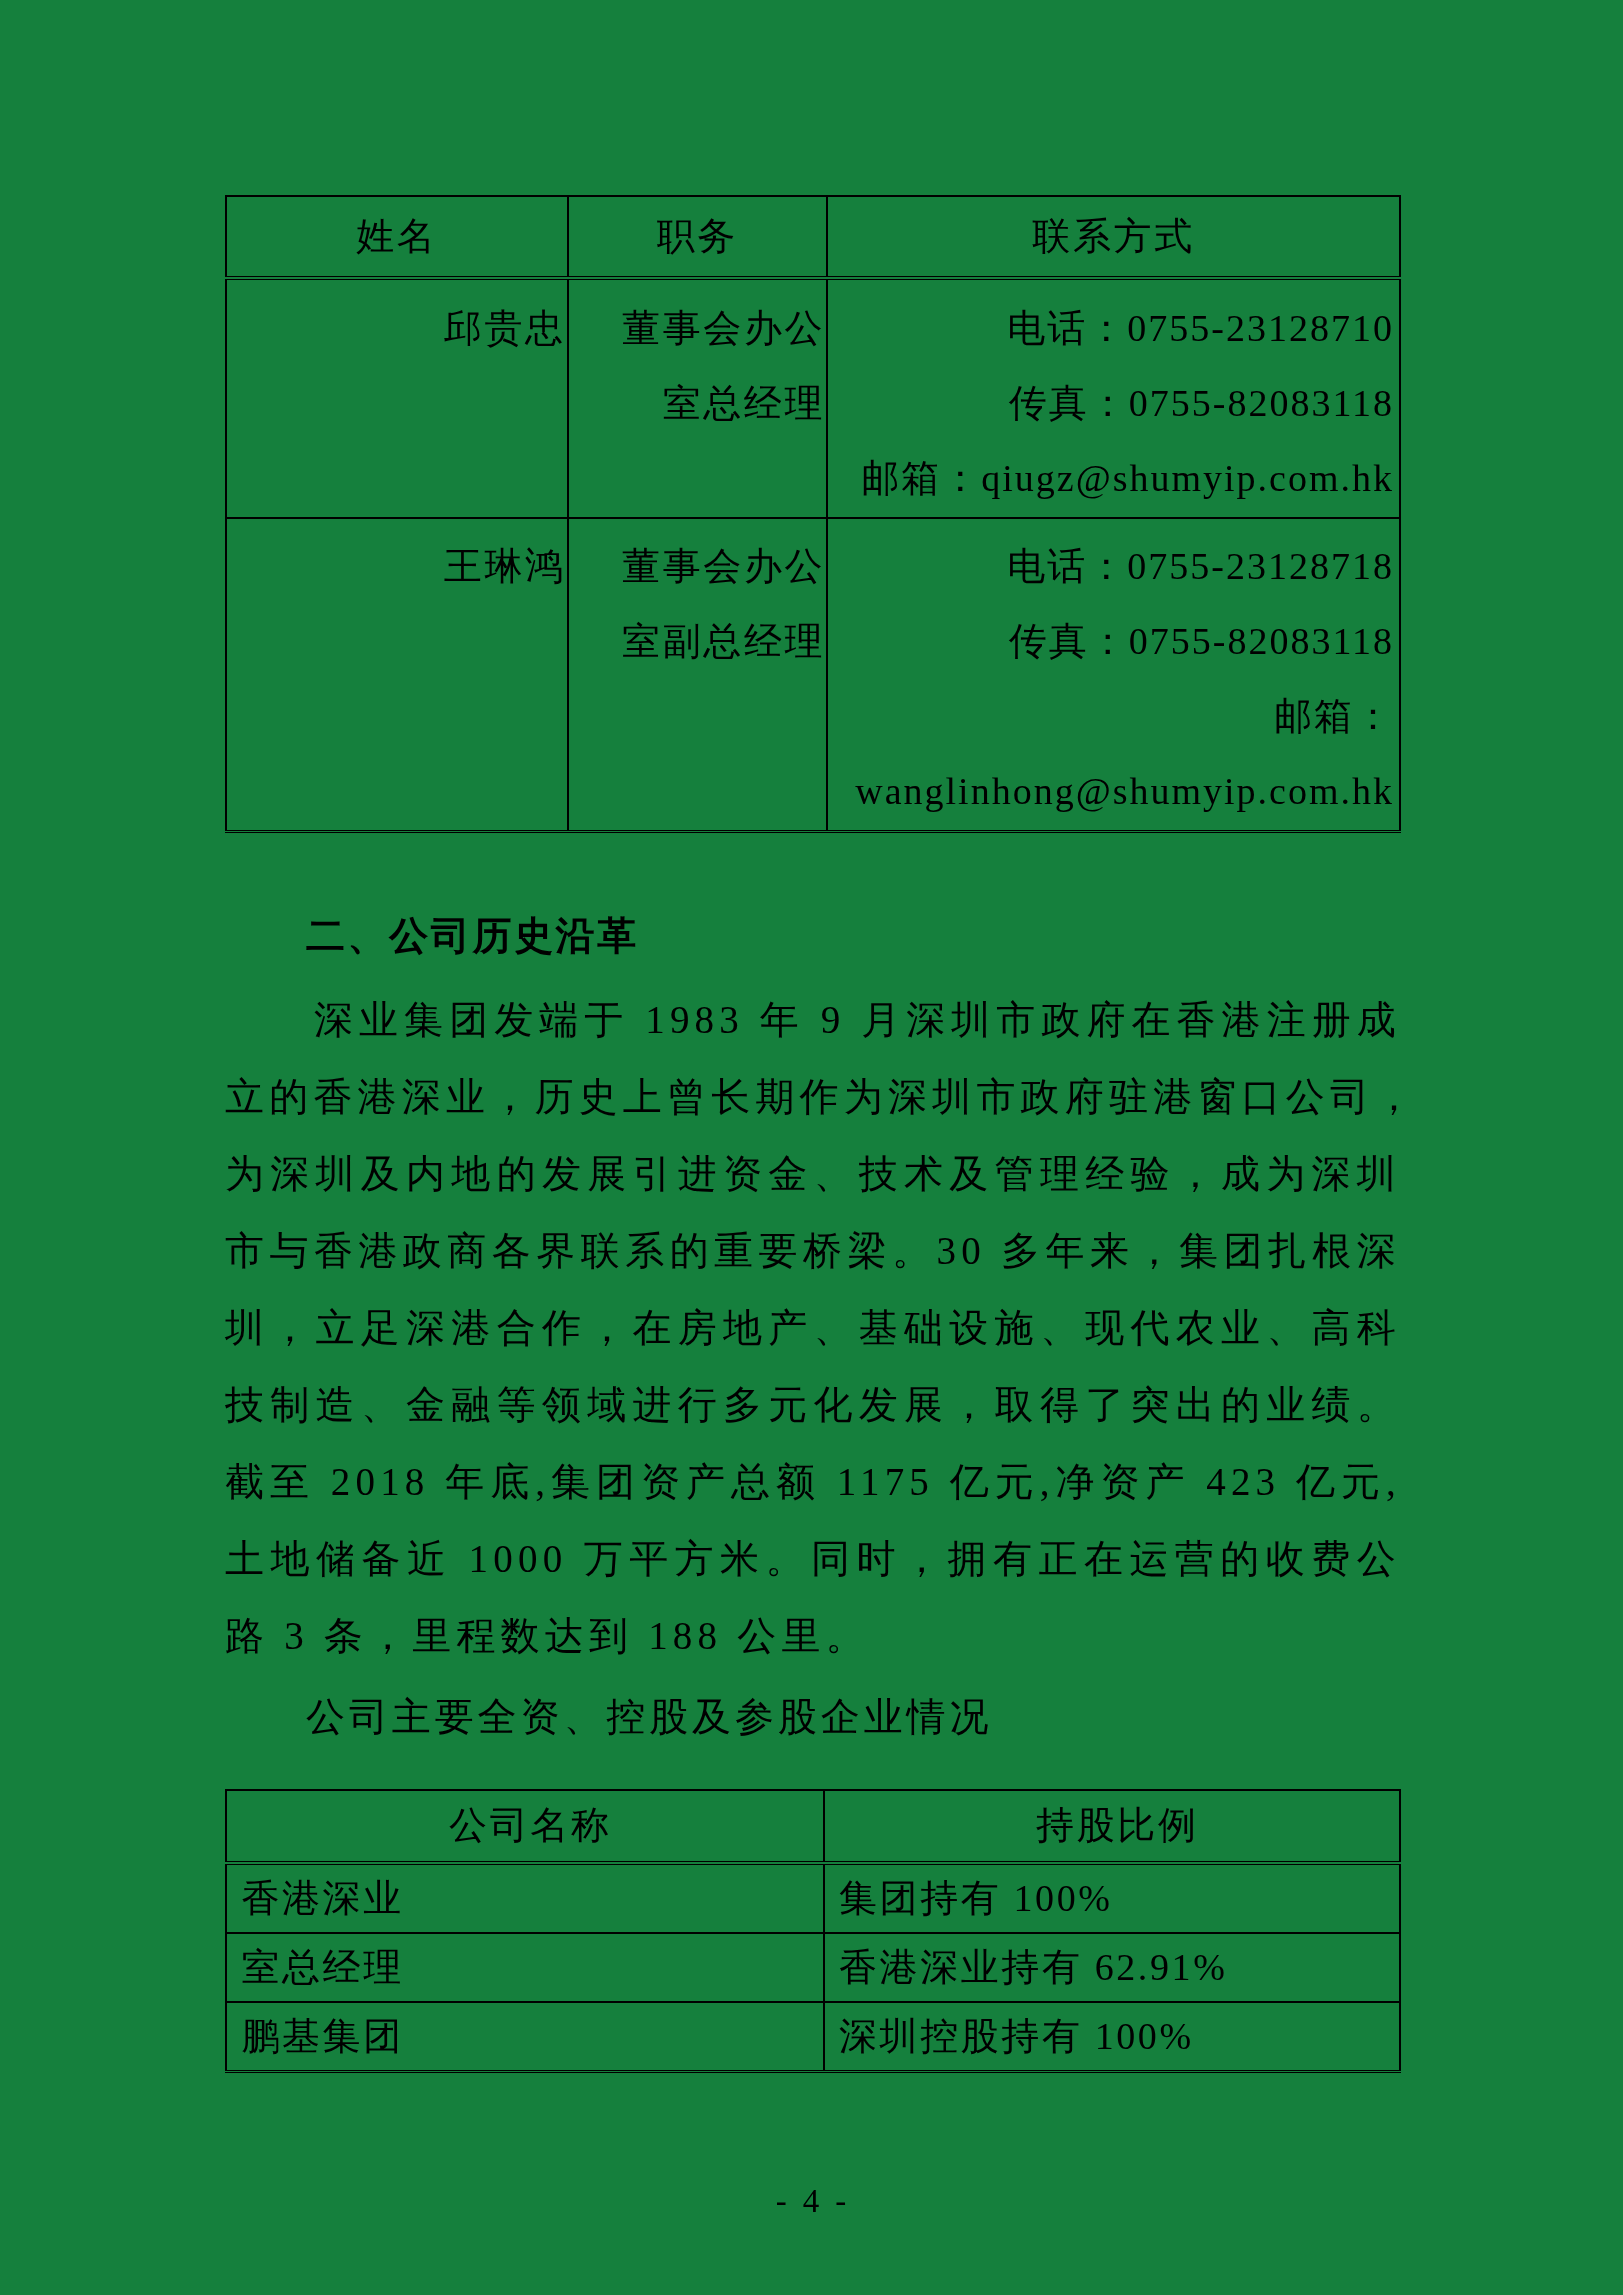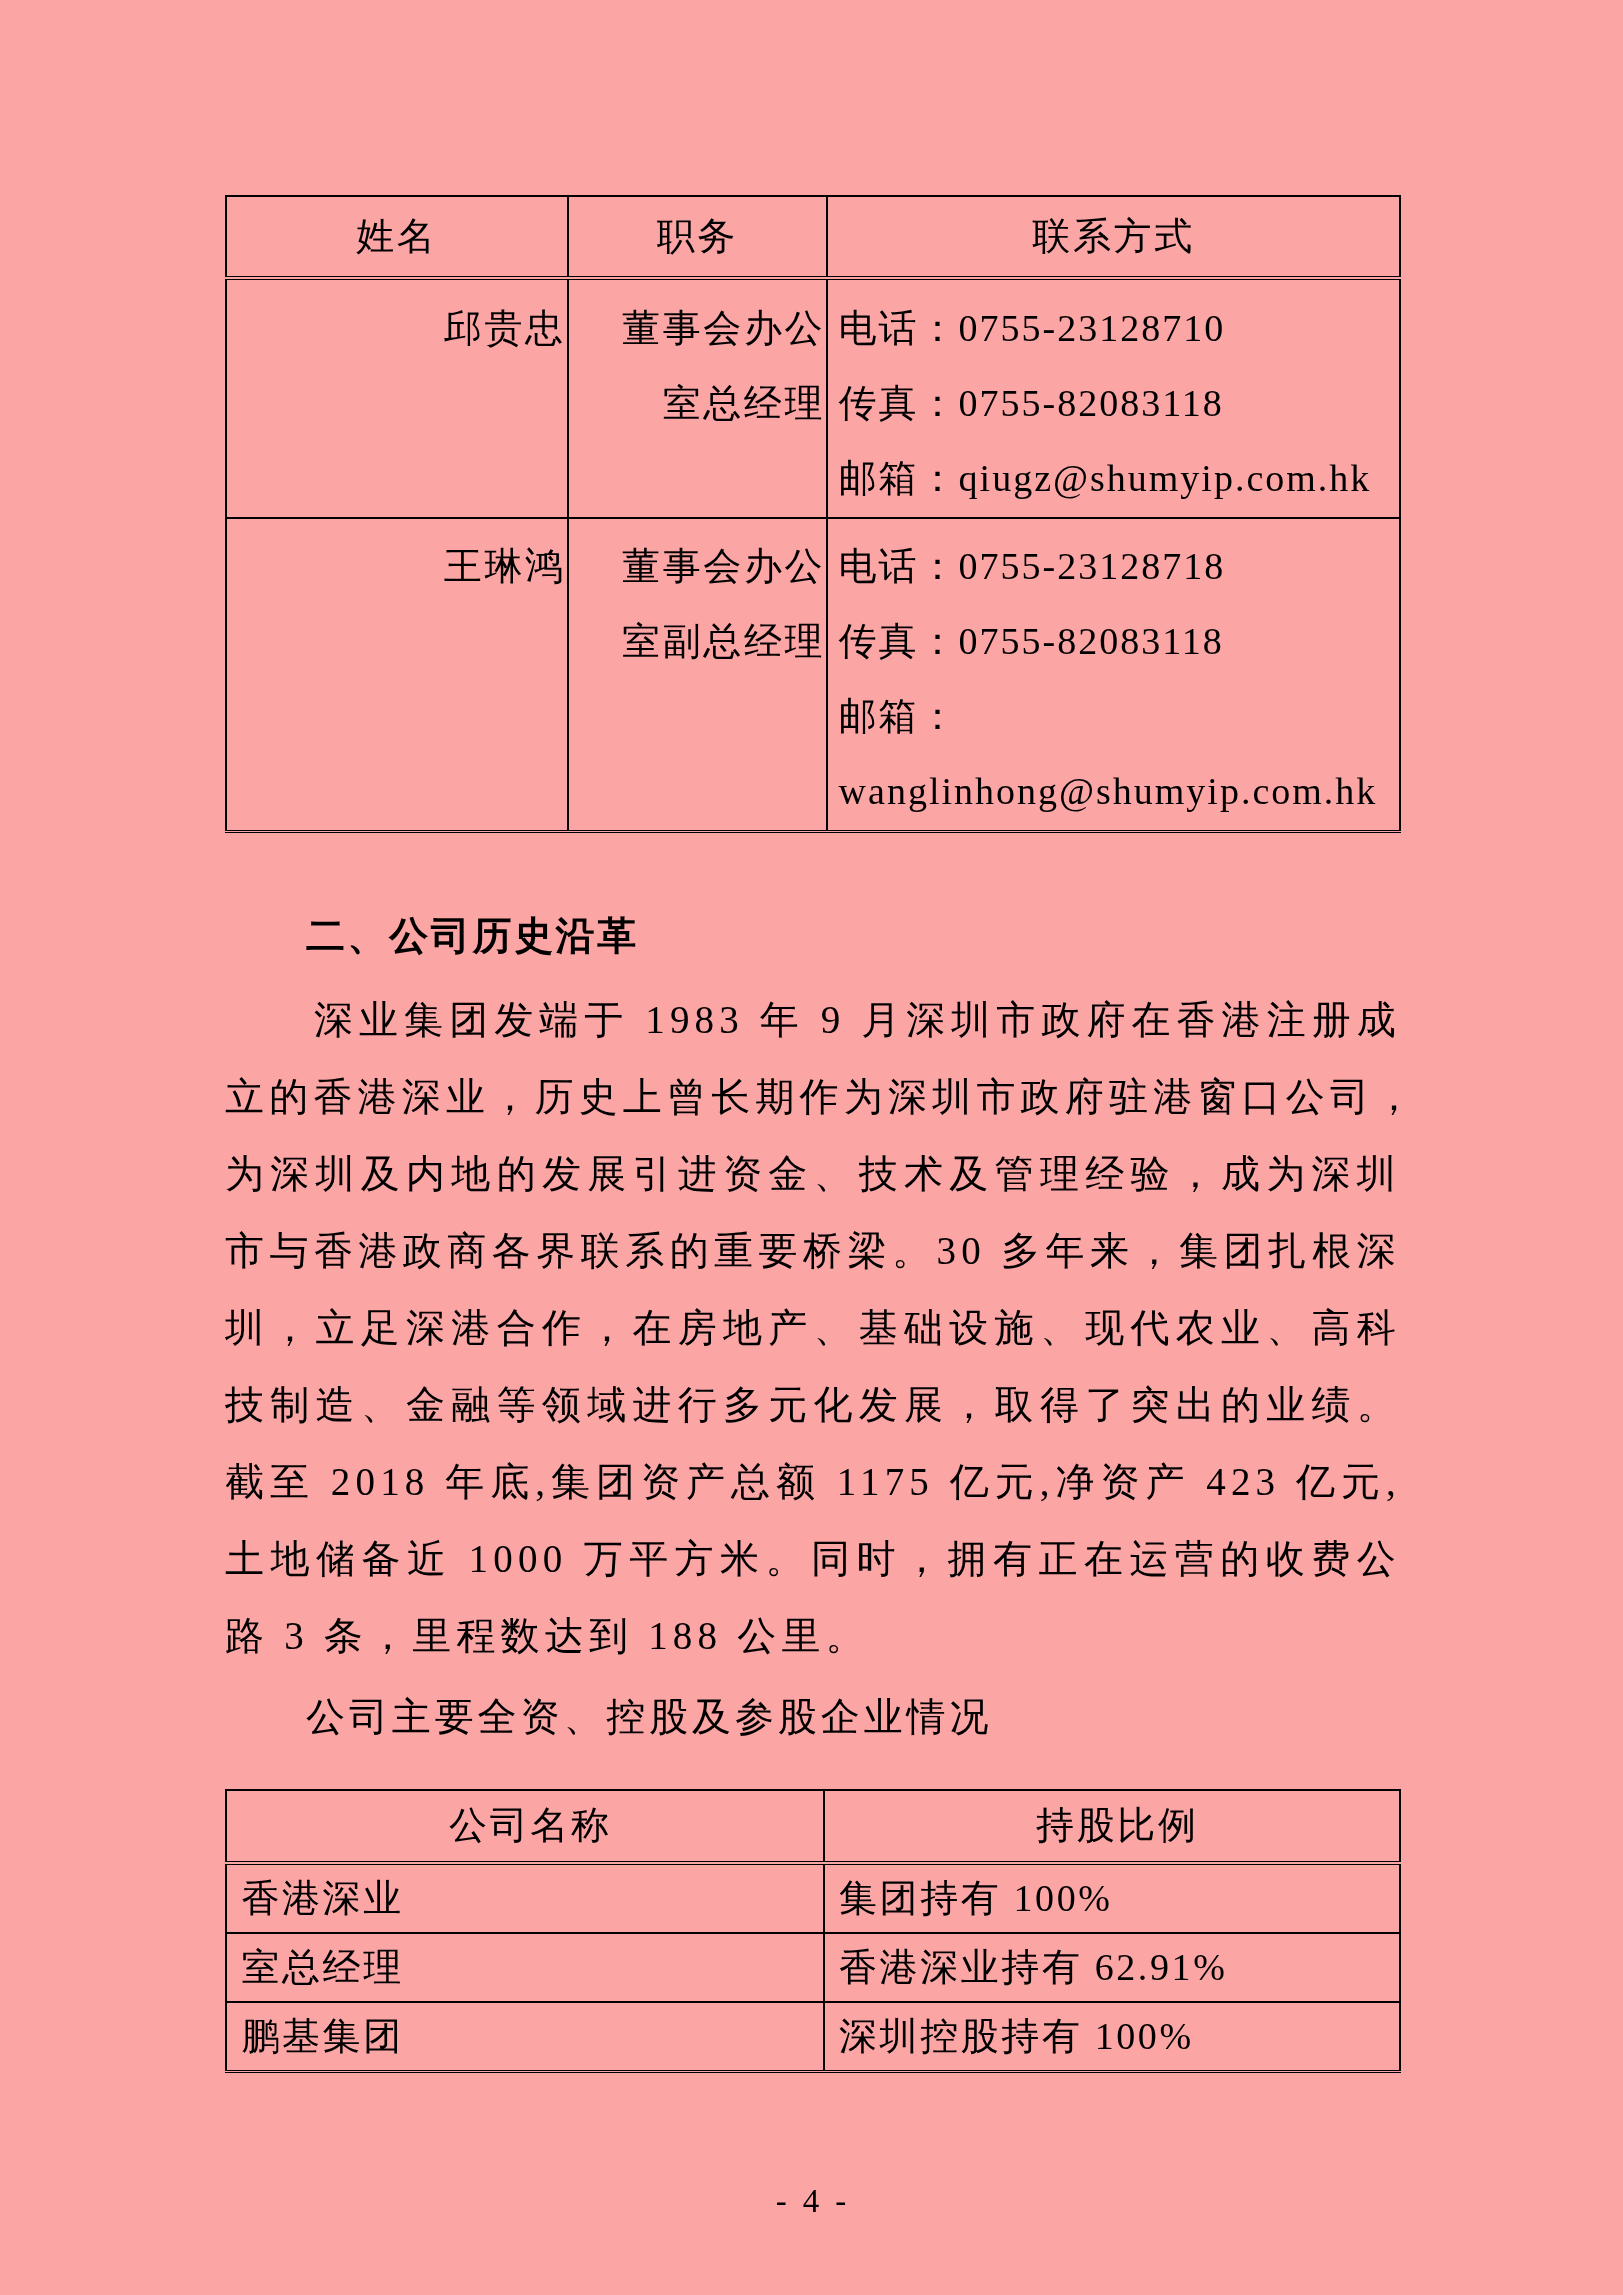--- a/index.html
+++ b/index.html
@@ -1,20 +1,20 @@
 <!DOCTYPE html>
 <html style="font-size:10.5px"><head>
 <meta charset="utf-8">
 <style>
   html, body { margin: 0; padding: 0; background: #888; }
   .page {
     position: relative;
     width: 1623px;
     height: 2295px;
-    background: #fca5a5;
+    background: #15803d;
     color: #000000;
     font-family: "Liberation Serif", "DejaVu Serif", serif;
     overflow: hidden;
   }
   .content {
     margin-left: 225px;
     margin-right: 222px;
   }
 
   
@@ -38,23 +38,23 @@
     vertical-align: middle;
   }
   table.contact-table thead th { height: 77px; }
   table.contact-table td {
     vertical-align: top;
     padding-top: 10.5px;
     line-height: 75px;
   }
   .name-cell, .title-cell { text-align: right; }
   .info-cell {
-    text-align: left;
+    text-align: right;
     padding-left: 10.5px;
-    padding-right: 14px;
+    padding-right: 5px;
     letter-spacing: 2px;
   }
   .cell-line { line-height: 75px; white-space: nowrap; }
 
   
   .section-heading {
     font-family: "Liberation Sans", "DejaVu Sans", sans-serif;
     font-weight: bold;
     font-size: 39px;
     line-height: 54px;

